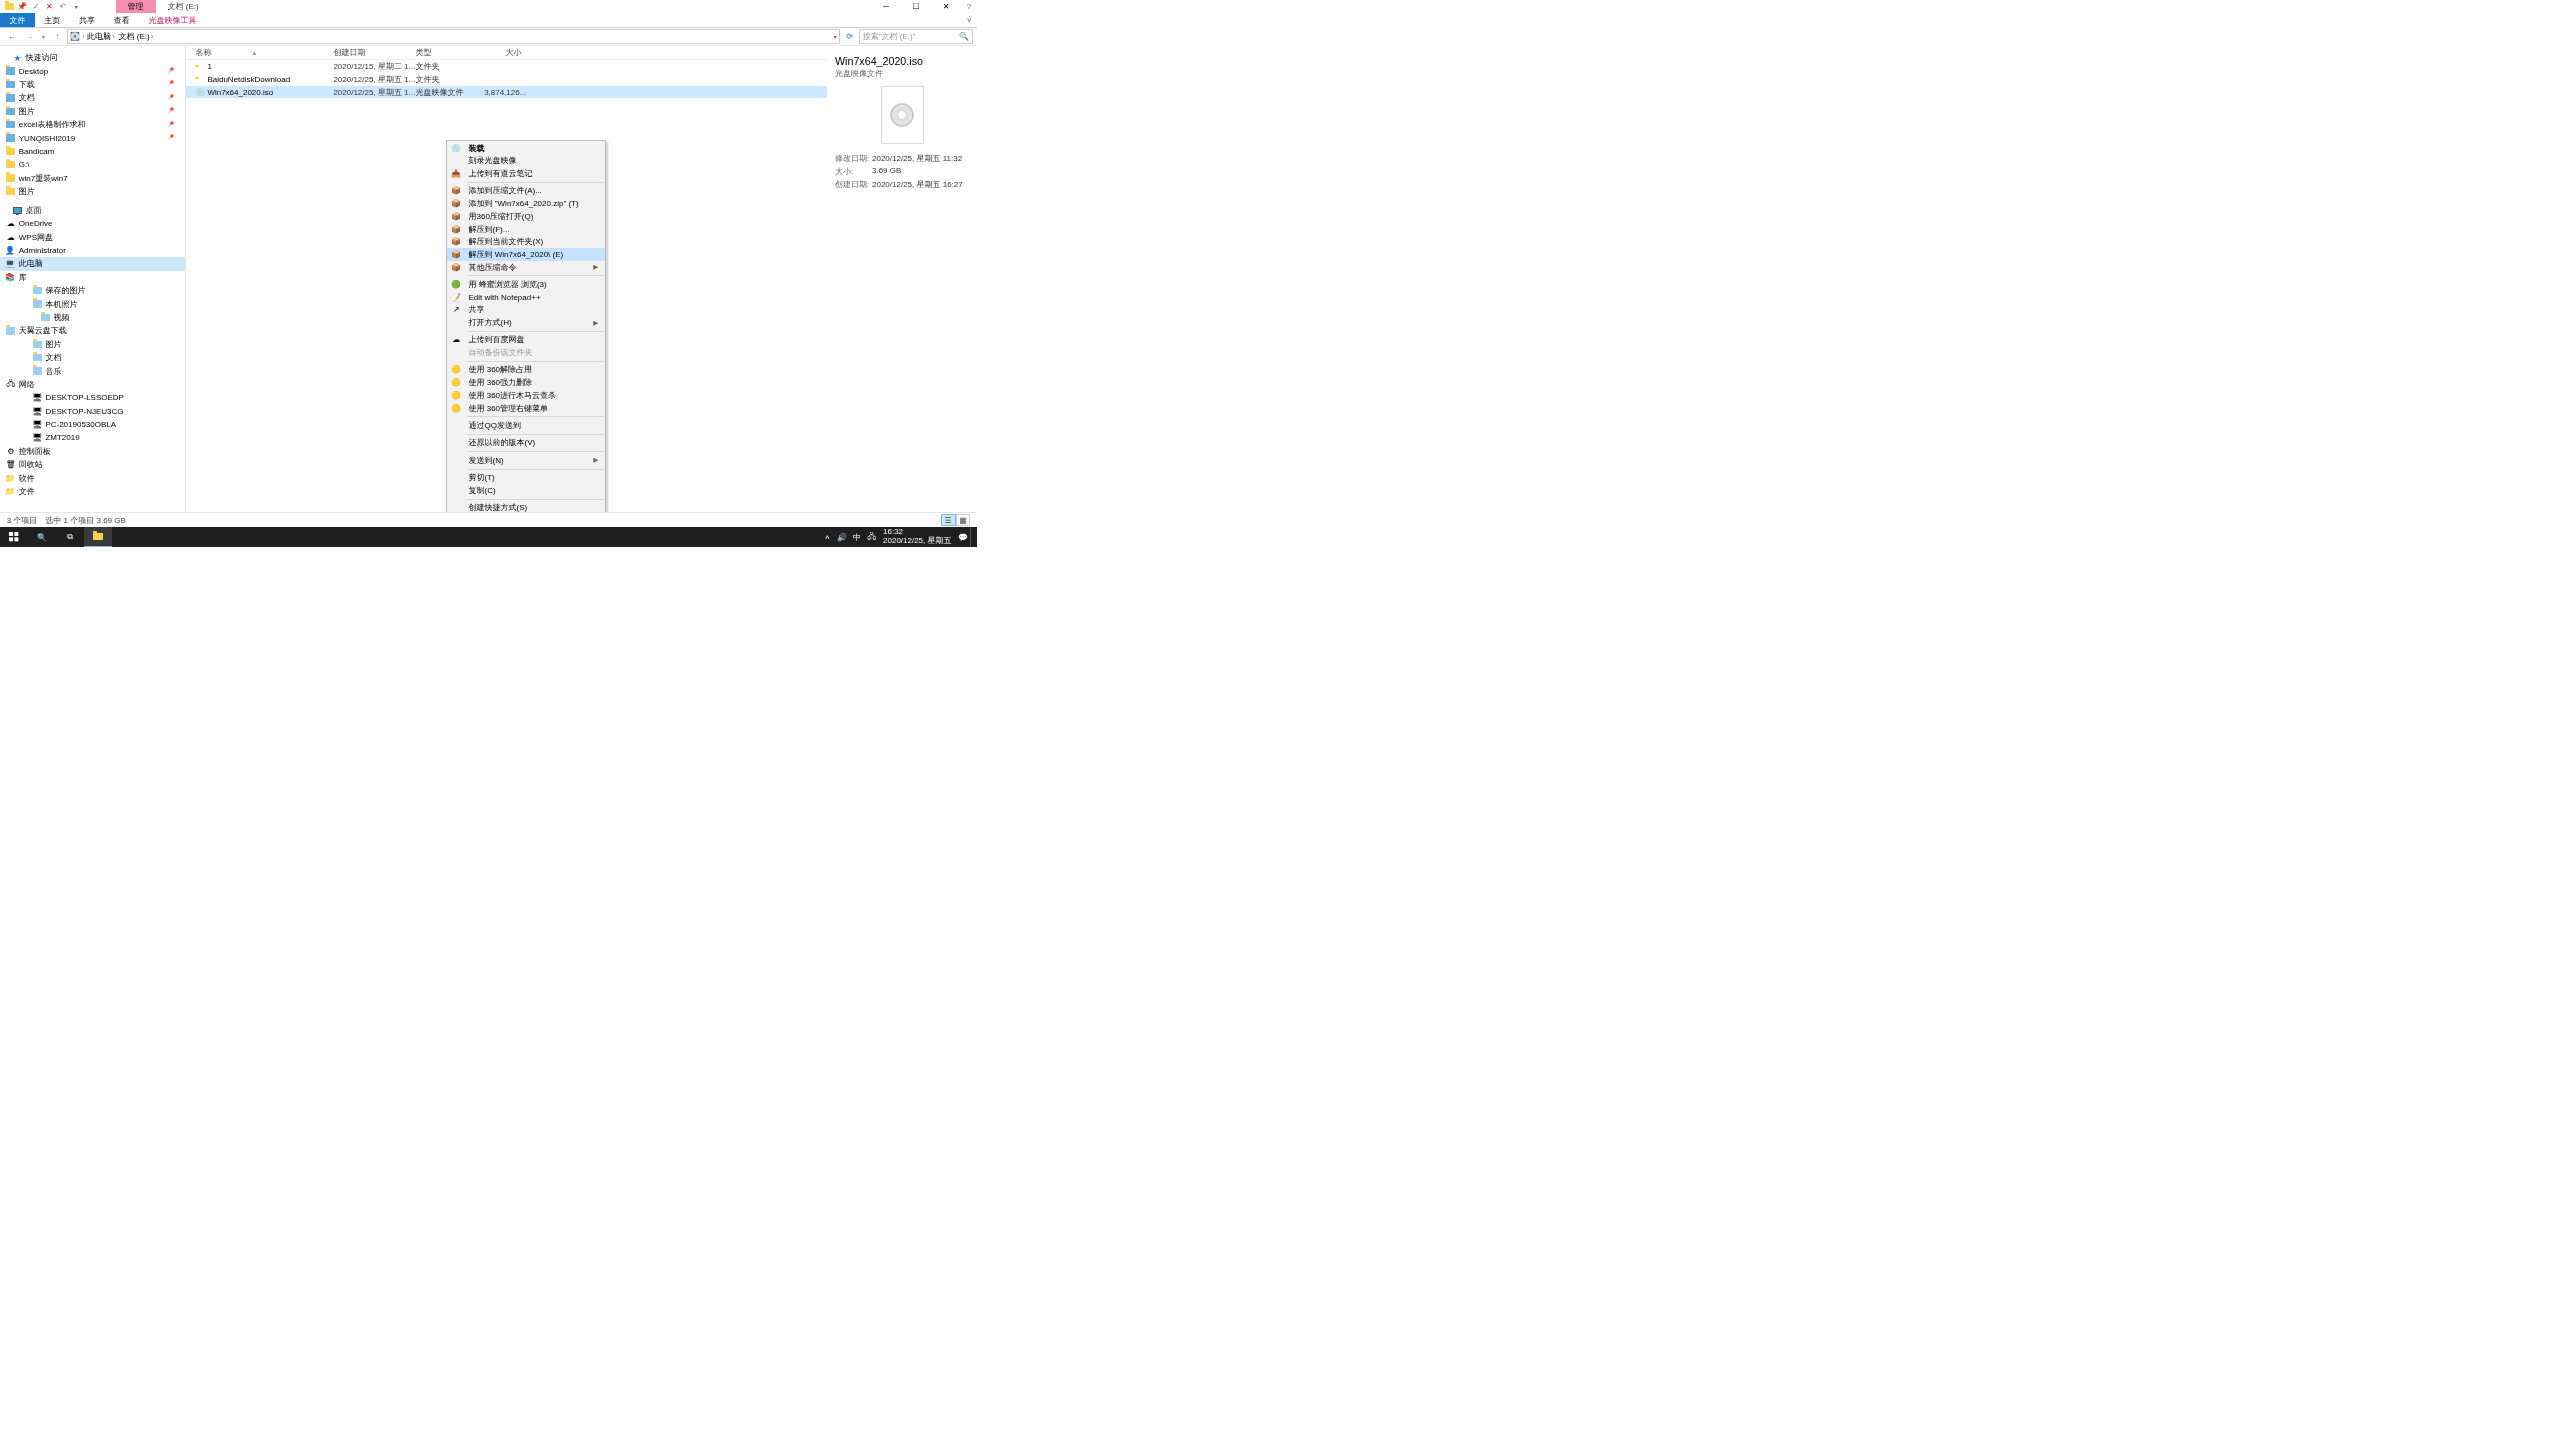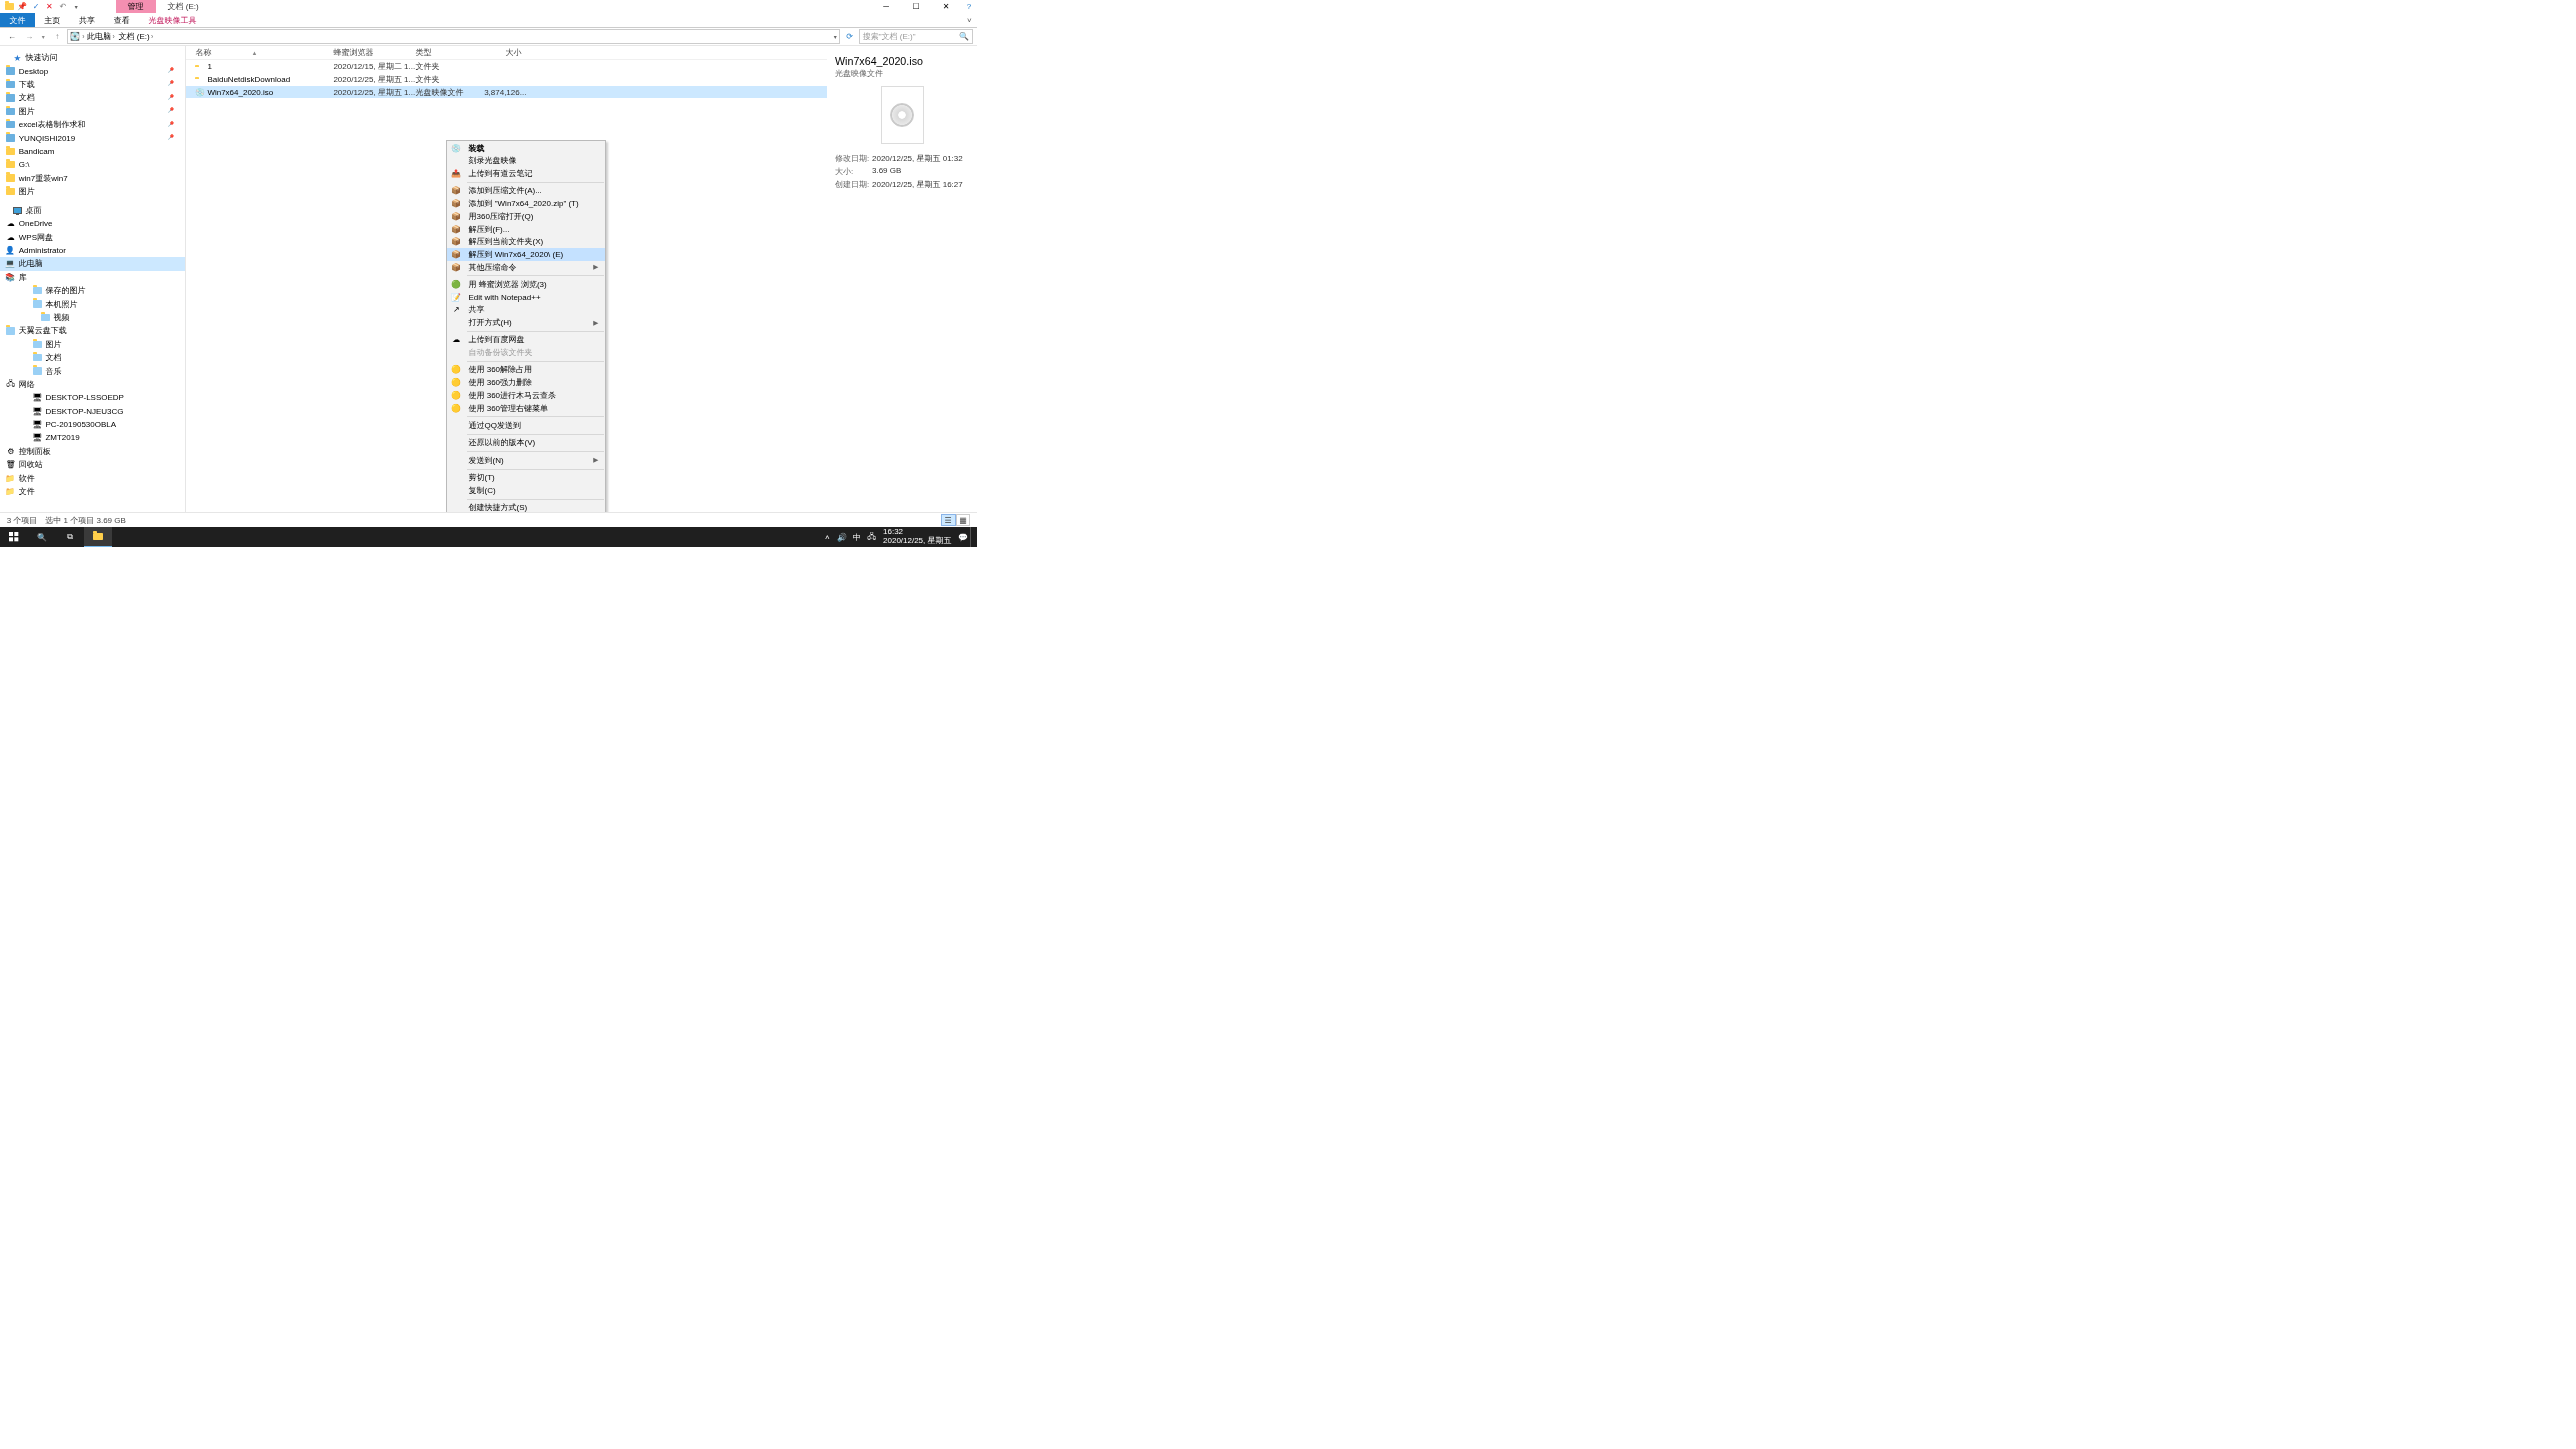--- a/index.html
+++ b/index.html
@@ -348,21 +348,21 @@
         <div class="tree-item lvl2">
           <span class="tico">📁</span>
           <span>文件</span>
         </div>
       </div>
   </div>
 
   <div class="content">
     <div class="colheads">
       <div class="ch name"><span>名称</span><span class="sort-arrow">▲</span></div>
-      <div class="ch mod">蜂蜜浏览器</div>
+      <div class="ch mod">创建日期</div>
       <div class="ch type">类型</div>
       <div class="ch size">大小</div>
     </div>
     <div id="rows">
         <div class="row ">
       <span class="rico"><span class="fold-y"></span></span>
       <span class="rname">1</span>
       <span class="rmod">2020/12/15, 星期二 1...</span>
       <span class="rtype">文件夹</span>
       <span class="rsize"></span>
@@ -506,21 +506,21 @@
 
   <div class="details">
     <div class="fname">Win7x64_2020.iso</div>
     <div class="ftype">光盘映像文件</div>
     <div class="iconbox">
         <div class="disc"></div>
       </div>
     <div id="det-rows">
         <div class="det-row">
           <span class="k">修改日期:</span>
-          <span class="v">2020/12/25, 星期五 01:32</span>
+          <span class="v">2020/12/25, 星期五 11:32</span>
         </div>
         <div class="det-row">
           <span class="k">大小:</span>
           <span class="v">3.69 GB</span>
         </div>
         <div class="det-row">
           <span class="k">创建日期:</span>
           <span class="v">2020/12/25, 星期五 16:27</span>
         </div>
       </div>

